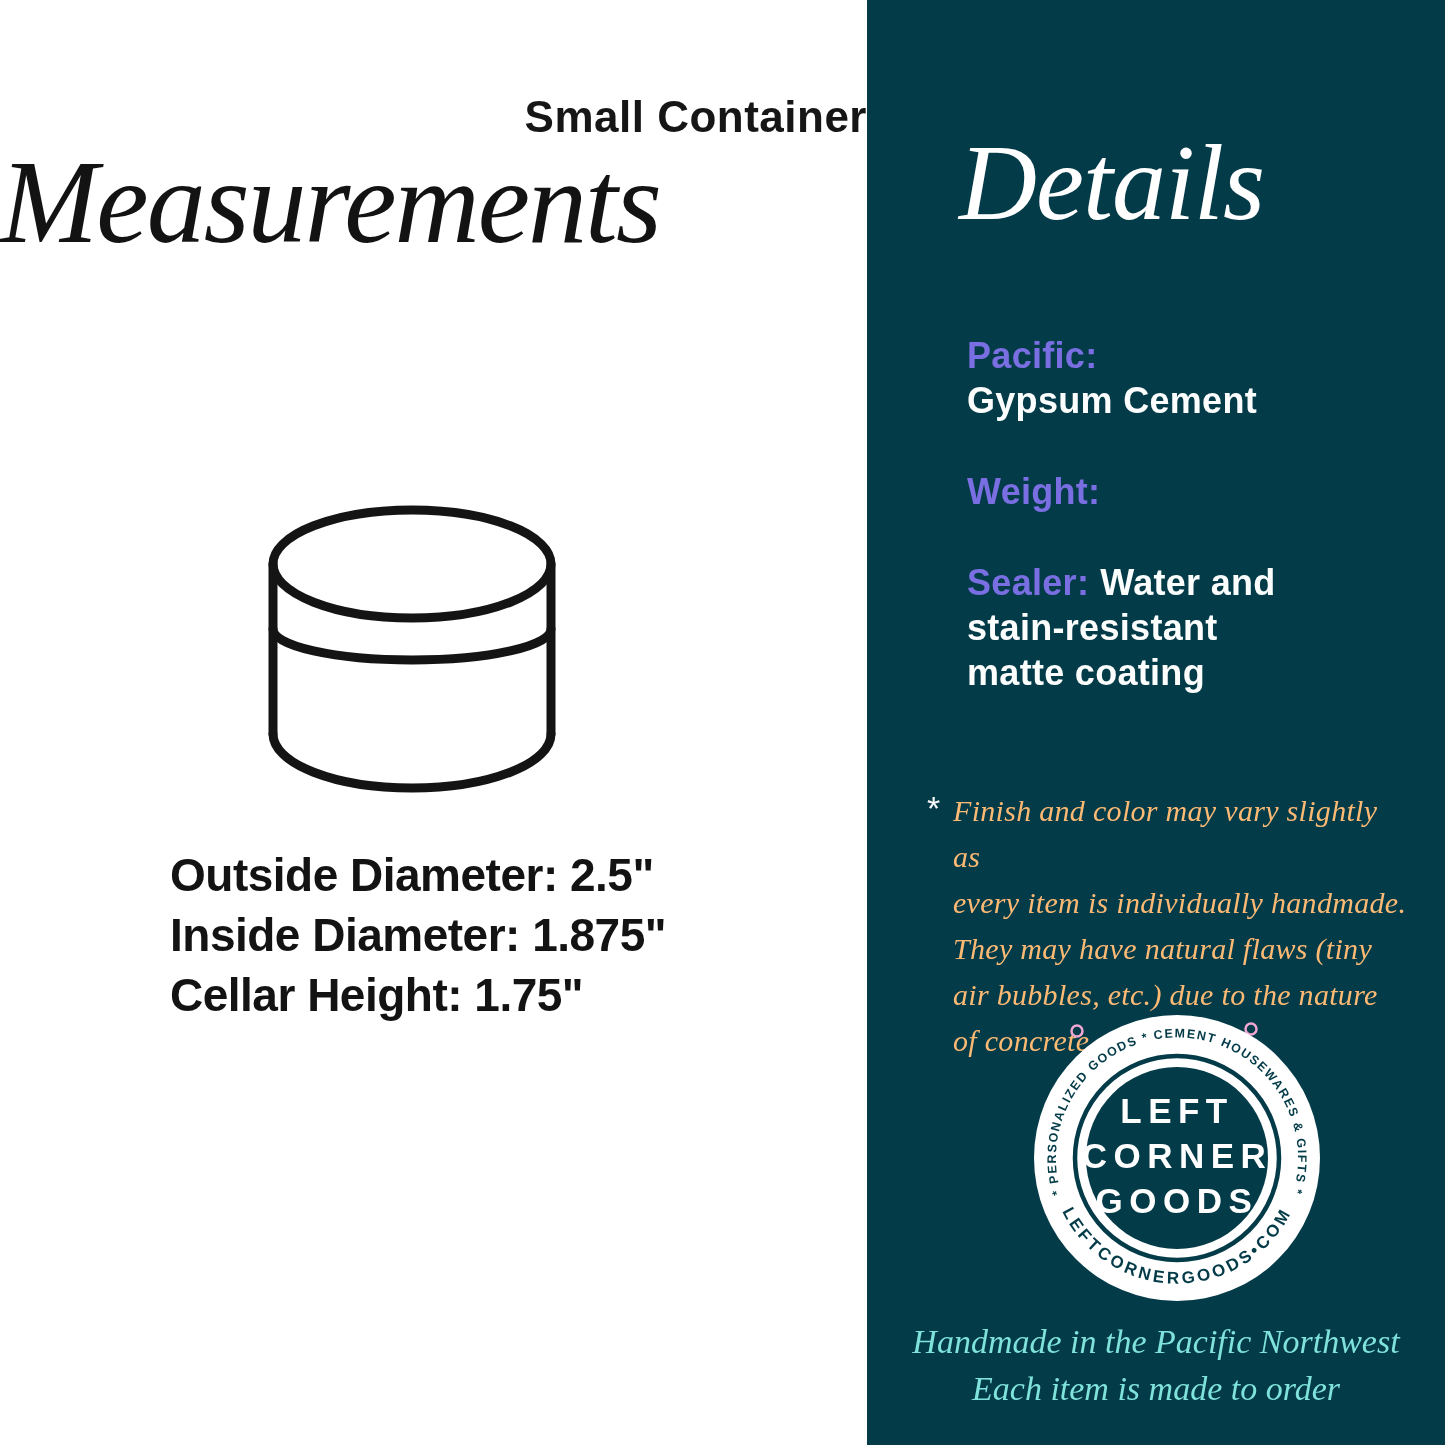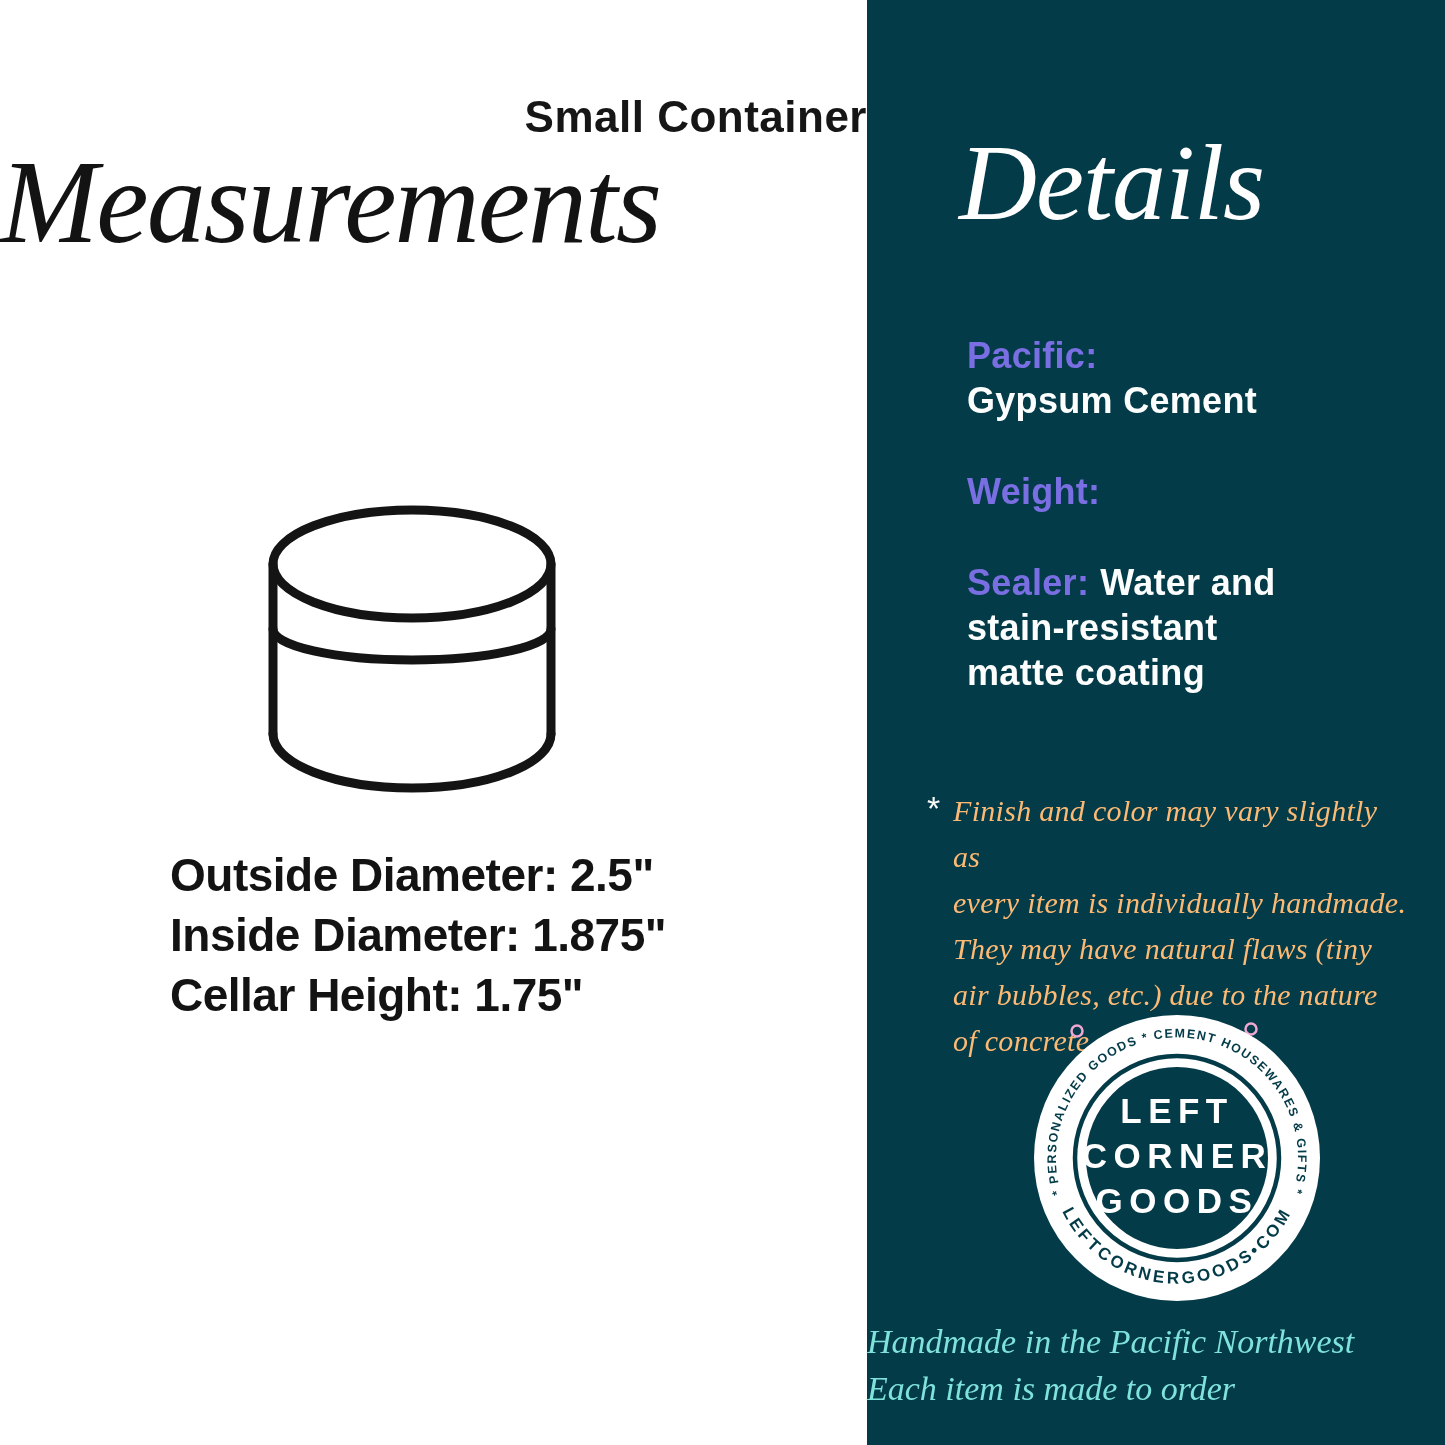--- a/index.html
+++ b/index.html
@@ -42,21 +42,21 @@
   .disc-marker{font-size:34px;color:#f7f9f8;width:26px;flex:0 0 26px;line-height:40px;}
   .disc-lines{flex:1;}
   .disc-line{font-size:30px;line-height:46px;color:#fdba74;letter-spacing:.3px;}
 
   .logo-svg{position:absolute;left:160px;top:1008px;}
   .logo-svg text{font-family:"Liberation Sans", sans-serif;}
   .arc-top-text{font-size:12.5px;font-weight:700;letter-spacing:1.6px;fill:#043b48;}
   .arc-bottom-text{font-size:17px;font-weight:700;letter-spacing:3.2px;fill:#043b48;}
   .logo-name{font-size:35px;font-weight:700;letter-spacing:6.5px;fill:#ffffff;}
 
-  .footer{position:absolute;left:0;top:1318px;width:578px;text-align:left;}
+  .footer{position:absolute;left:0;top:1318px;width:578px;text-align:center;}
   .footer-line{font-size:34px;line-height:47px;color:#7fe3dc;}
 </style>
 </head>
 <body>
 
 <div class="page">
 
   <section class="left-panel">
     <div class="subtitle">Small Container</div>
     <div class="title-script script">Measurements</div>

